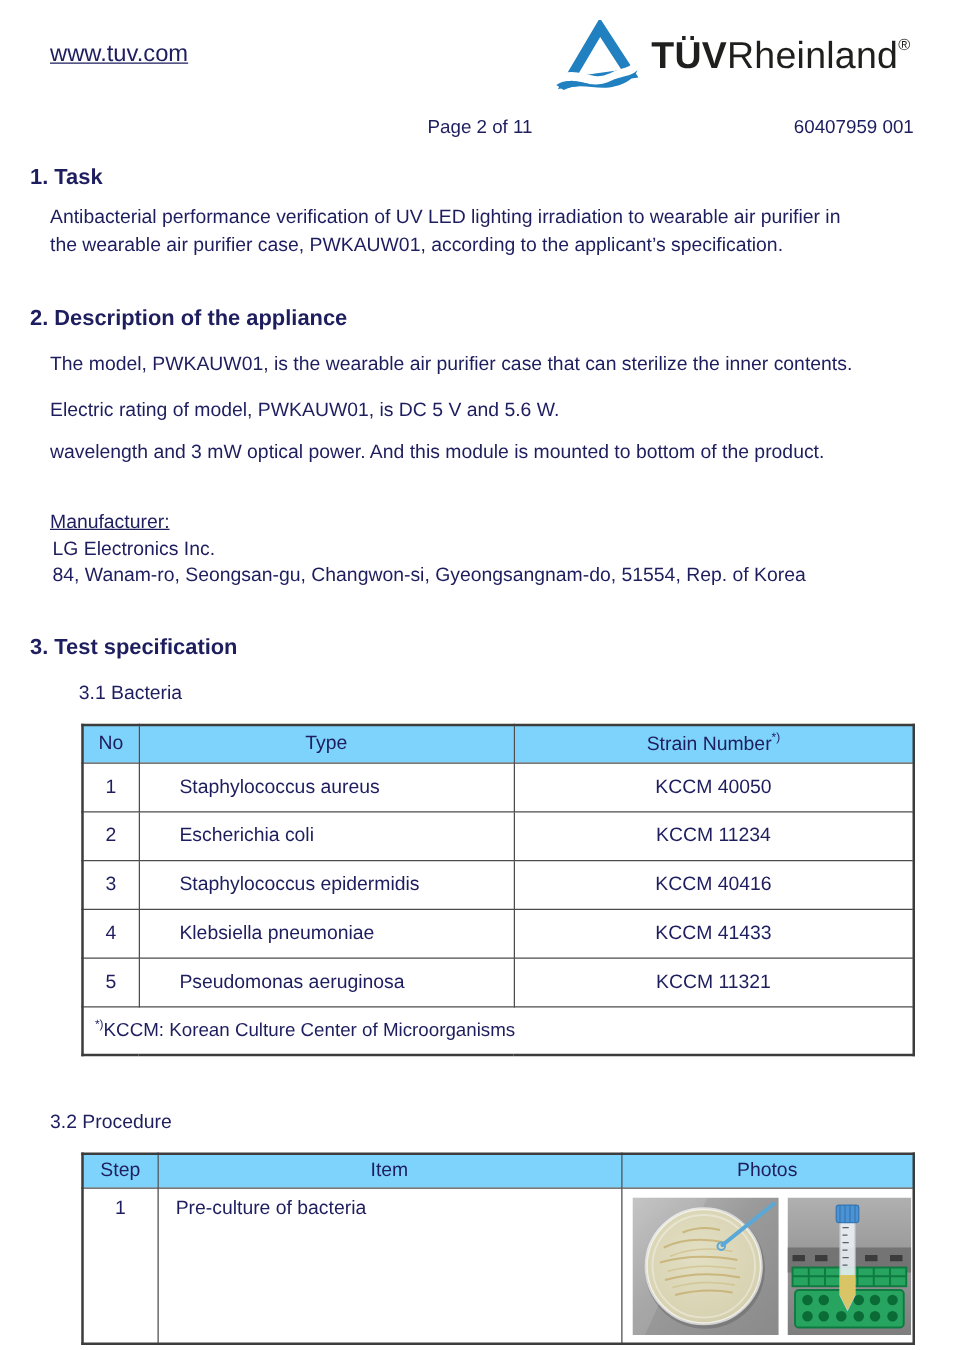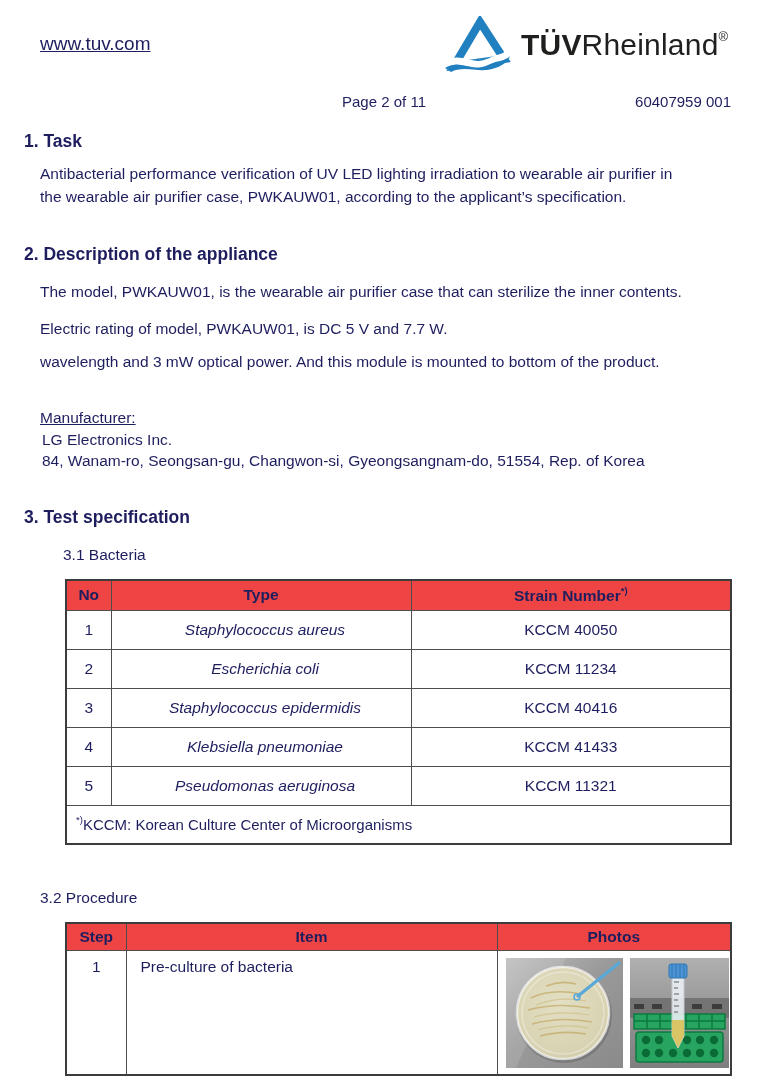--- a/index.html
+++ b/index.html
@@ -36,23 +36,23 @@
   
   table {
     border-collapse: collapse;
     table-layout: fixed;
     width: 667px;
     font-size: 15.5px;
     color: #1e1e5f;
     border: 2px solid #3c3c3c;
   }
   th, td { border: 1px solid #4d4d4d; text-align: center; vertical-align: middle; }
-  th { background: #ef4444; font-weight: bold; height: 30px; }
+  th { background: #7dd3fc; font-weight: normal; height: 30px; }
   .bacteria-table td { height: 39px; }
-  .type-cell { text-align: center; padding-left: 8px; font-style: italic; }
+  .type-cell { text-align: left; padding-left: 32px; }
   .footnote-cell { text-align: left; padding: 7px 10px 9px 9px; height: auto; font-size: 15px; }
   sup { font-size: 9.5px; vertical-align: 7px; }
 
   .procedure-table th { height: 27px; }
   .procedure-table .step-cell { vertical-align: top; padding-top: 7px; }
   .procedure-table .item-cell { vertical-align: top; text-align: left; padding: 7px 0 0 14px; }
   .procedure-table .photos-cell { vertical-align: top; padding: 7px 6px 6px 8px; }
   .photo-strip { display: flex; gap: 7px; }
   .photo-strip svg { display: block; }
 </style>
@@ -76,21 +76,21 @@
 <div class="abs report-number">60407959 001</div>
 
 <div class="abs h1" style="left:24px; top:131px;">1. Task</div>
 <div class="abs body-text" style="left:40px; top:162px;">
   <div>Antibacterial performance verification of UV LED lighting irradiation to wearable air purifier in</div>
   <div>the wearable air purifier case, PWKAUW01, according to the applicant’s specification.</div>
 </div>
 
 <div class="abs h1" style="left:24px; top:244px;">2. Description of the appliance</div>
 <div class="abs body-text" style="left:40px; top:280px;">The model, PWKAUW01, is the wearable air purifier case that can sterilize the inner contents.</div>
-<div class="abs body-text" style="left:40px; top:317px;">Electric rating of model, PWKAUW01, is DC 5 V and 7.7 W.</div>
+<div class="abs body-text" style="left:40px; top:317px;">Electric rating of model, PWKAUW01, is DC 5 V and 5.6 W.</div>
 <div class="abs body-text" style="left:40px; top:350px;">
   <div>wavelength and 3 mW optical power. And this module is mounted to bottom of the product.</div>
 </div>
 <div class="abs body-text" style="left:40px; top:407px; line-height:21.5px;">
   <div class="underlined">Manufacturer:</div>
   <div style="padding-left:2px;">LG Electronics Inc.</div>
   <div style="padding-left:2px;">84, Wanam-ro, Seongsan-gu, Changwon-si, Gyeongsangnam-do, 51554, Rep. of Korea</div>
 </div>
 
 <div class="abs h1" style="left:24px; top:507px;">3. Test specification</div>

